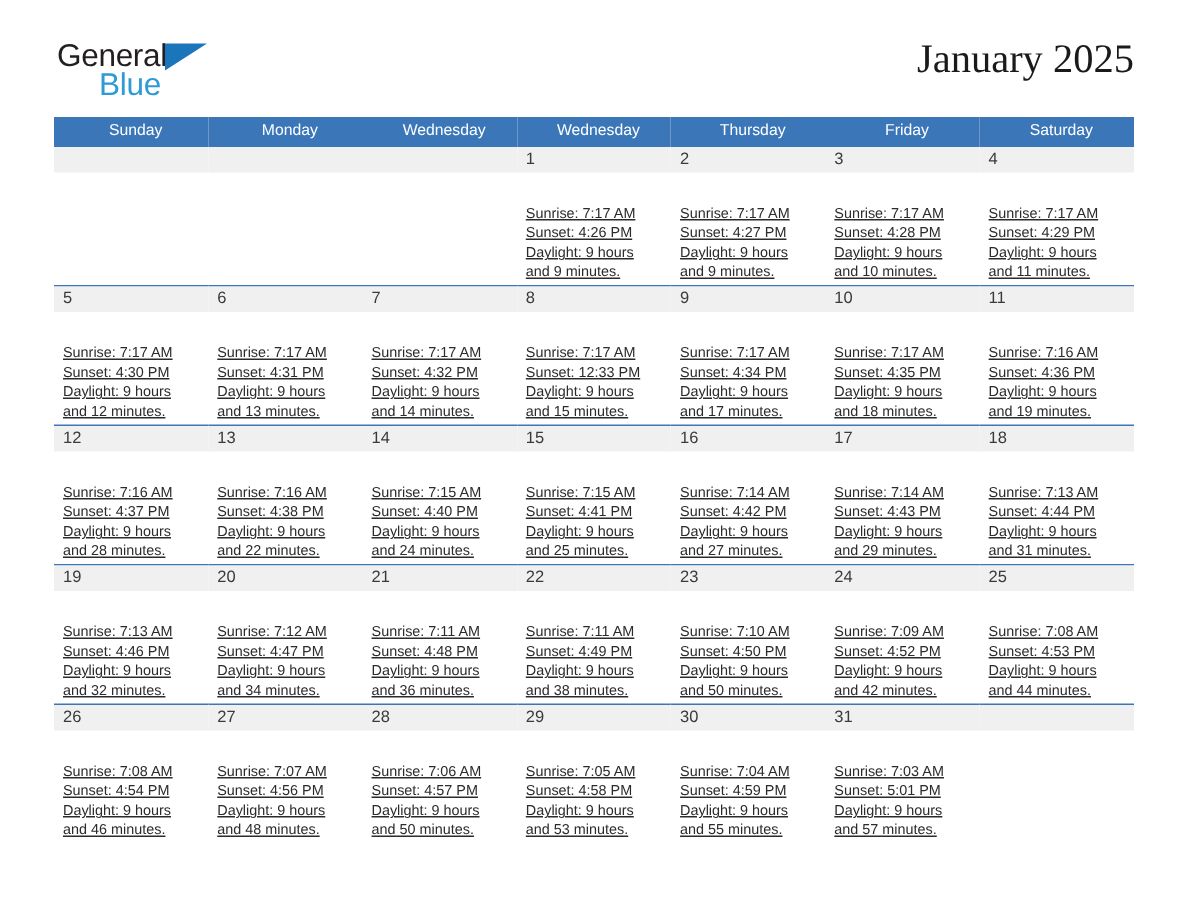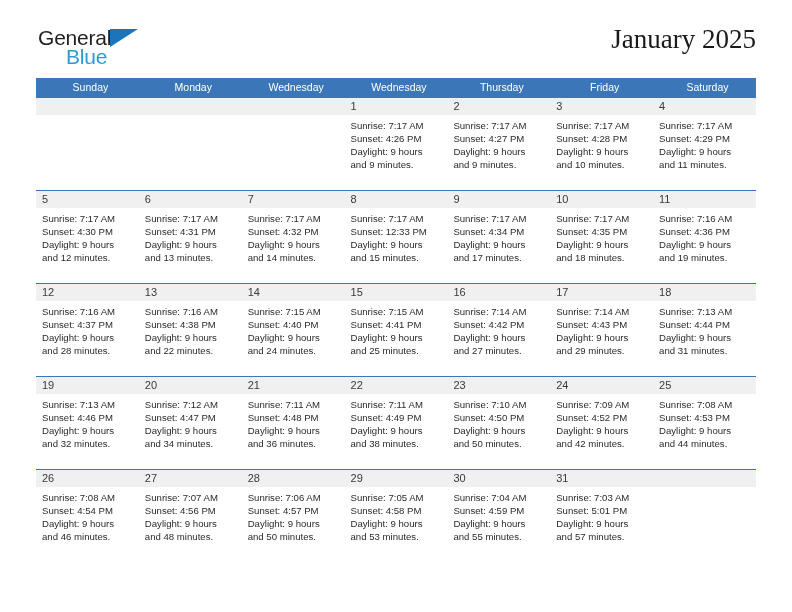--- a/index.html
+++ b/index.html
@@ -115,24 +115,25 @@
     height: 17px;
     line-height: 17px;
     padding-left: 6px;
     font-size: 11px;
     color: #3A3A3A;
   }
   .cell.empty .daynum-band {
     background: #F0F0F0;
   }
   .cell-body {
-    padding: 4px 5px 0 6px;
+    padding: 21px 5px 0 6px;
     font-size: 9.6px;
     line-height: 13.1px;
     color: #2B2B2B;
+    text-decoration: underline;
   }
   .cell-body div {
     white-space: nowrap;
   }
 </style>
 </head>
 <body>
 
 <div class="page">
 

